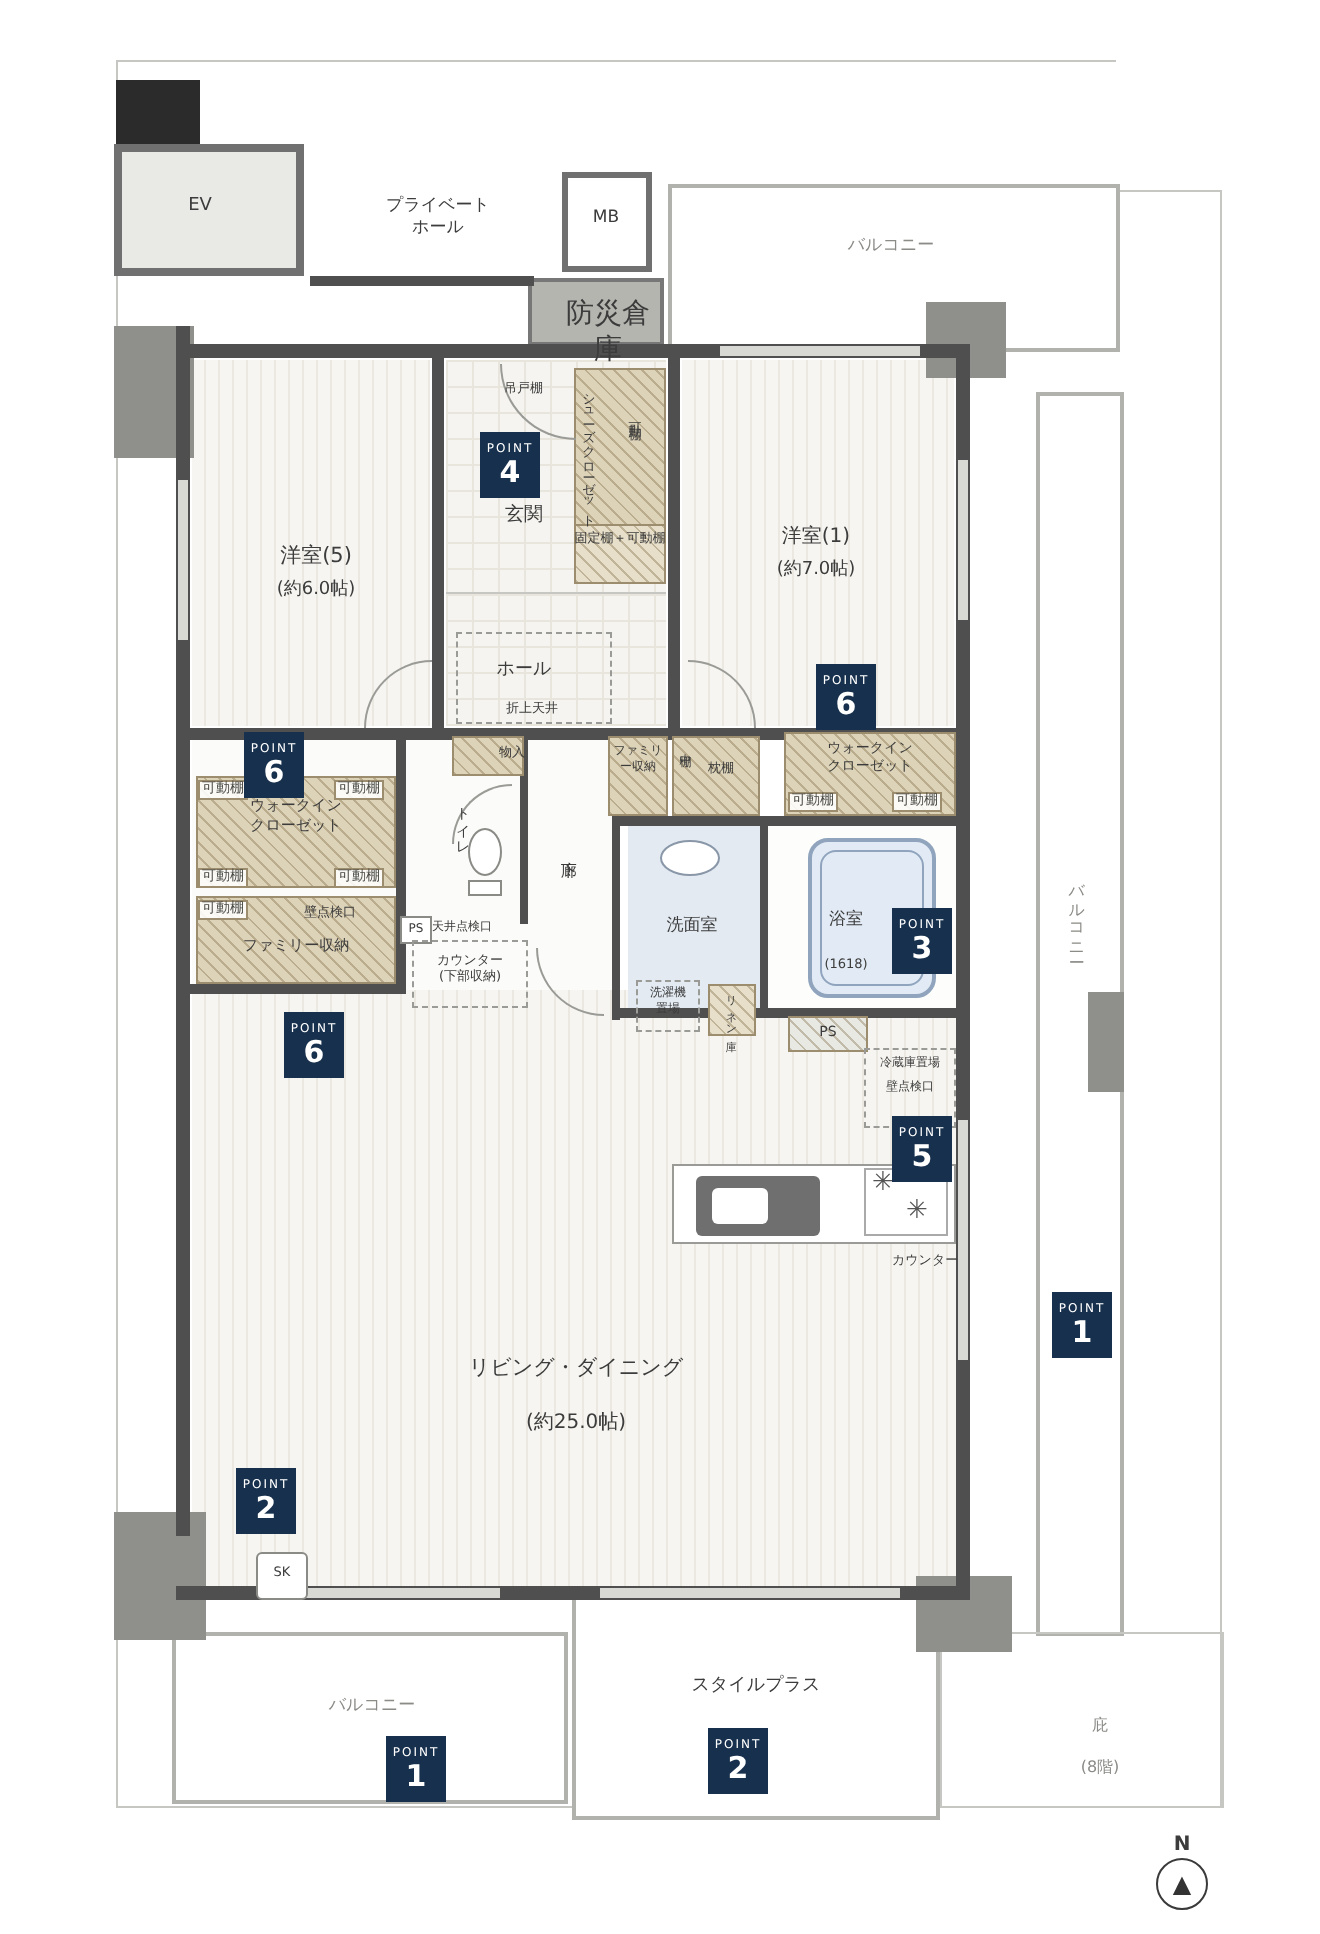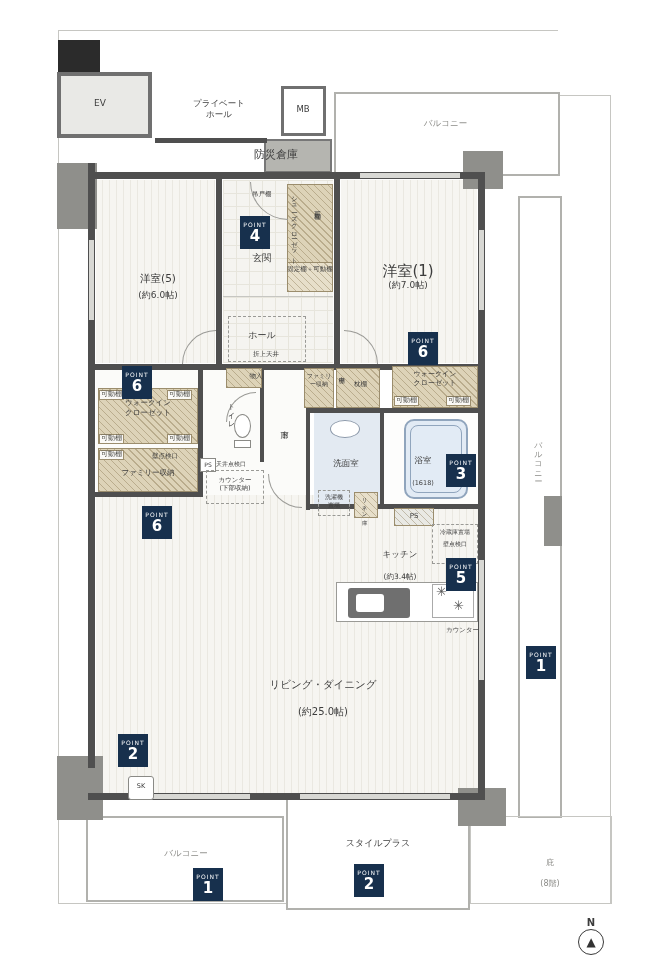--- a/index.html
+++ b/index.html
@@ -134,26 +134,26 @@
   <div class="arc" style="left:344px;top:330px;width:34px;height:34px;border-right:1px solid #9a9a96;border-top:1px solid #9a9a96;border-top-right-radius:100%"></div>
   <div class="arc" style="left:182px;top:330px;width:34px;height:34px;border-left:1px solid #9a9a96;border-top:1px solid #9a9a96;border-top-left-radius:100%"></div>
   <div class="arc" style="left:226px;top:392px;width:30px;height:30px;border-top:1px solid #9a9a96;border-left:1px solid #9a9a96;border-top-left-radius:100%"></div>
   <div class="arc" style="left:268px;top:474px;width:34px;height:34px;border-left:1px solid #9a9a96;border-bottom:1px solid #9a9a96;border-bottom-left-radius:100%"></div>
   <div class="dash" style="left:228px;top:316px;width:78px;height:46px"></div>
 
   <div class="lbl c" style="left:80px;top:98px;width:40px;font-size:9px">EV</div>
   <div class="lbl c" style="left:183px;top:98px;width:72px;font-size:8.5px">プライベート
 ホール</div>
   <div class="lbl c" style="left:283px;top:104px;width:40px;font-size:8.5px">MB</div>
-  <div class="lbl c" style="left:252px;top:148px;width:48px;font-size:11px">防災倉庫</div>
+  <div class="lbl c" style="left:280px;top:148px;width:48px;font-size:14px">防災倉庫</div>
   <div class="lbl c gray" style="left:398px;top:118px;width:95px;font-size:8.5px">バルコニー</div>
 
   <div class="lbl c" style="left:116px;top:272px;width:84px;font-size:10.5px">洋室(5)</div>
   <div class="lbl c" style="left:116px;top:290px;width:84px;font-size:9px">(約6.0帖)</div>
-  <div class="lbl c" style="left:366px;top:262px;width:84px;font-size:15px">洋室(1)</div>
+  <div class="lbl c" style="left:366px;top:262px;width:84px;font-size:10px">洋室(1)</div>
   <div class="lbl c" style="left:366px;top:280px;width:84px;font-size:9px">(約7.0帖)</div>
 
   <div class="lbl c" style="left:240px;top:252px;width:44px;font-size:9.5px">玄関</div>
   <div class="lbl c" style="left:240px;top:330px;width:44px;font-size:9px">ホール</div>
   <div class="lbl c" style="left:240px;top:350px;width:52px;font-size:6.5px">折上天井</div>
 
   <div class="lbl" style="left:252px;top:190px;font-size:6.5px">吊戸棚</div>
   <div class="lbl vert" style="left:290px;top:192px;height:92px;font-size:6.5px">シューズクローゼット</div>
   <div class="lbl vert" style="left:313px;top:206px;height:60px;font-size:6.5px">可動棚</div>
   <div class="lbl c" style="left:284px;top:265px;width:52px;font-size:6.5px">固定棚＋可動棚</div>
@@ -190,27 +190,23 @@
   <div class="lbl vert" style="left:361px;top:494px;height:24px;font-size:5.5px">リネン庫</div>
   <div class="lbl c" style="left:394px;top:512px;width:40px;font-size:7px">PS</div>
 
   <div class="lbl c" style="left:398px;top:444px;width:50px;font-size:8.5px">
     <span>浴室</span><br>
     <span style="font-size:6.5px">(1618)</span>
   </div>
 
   <div class="lbl c" style="left:433px;top:528px;width:44px;font-size:6px">冷蔵庫置場</div>
   <div class="lbl c" style="left:433px;top:540px;width:44px;font-size:6px">壁点検口</div>
-  <div class="lbl c" style="left:360px;top:538px;width:80px;font-size:8.5px">
-    <span>キッチン</span><br>
-    <span style="font-size:7.5px">(約3.4帖)</span>
-  </div>
   <div class="lbl" style="left:446px;top:626px;font-size:6.5px">カウンター</div>
 
-  <div class="lbl c" style="left:248px;top:664px;width:150px;font-size:10.5px">
+  <div class="lbl c" style="left:213px;top:664px;width:150px;font-size:10.5px">
     <span>リビング・ダイニング</span><br>
     <span style="font-size:10px">(約25.0帖)</span>
   </div>
 
   <div class="lbl c" style="left:128px;top:782px;width:26px;font-size:6.5px">SK</div>
   <div class="lbl c gray" style="left:146px;top:848px;width:80px;font-size:8.5px">バルコニー</div>
   <div class="lbl c" style="left:330px;top:838px;width:96px;font-size:9px">スタイルプラス</div>
   <div class="lbl c gray" style="left:528px;top:848px;width:44px;font-size:8px">
     <span>庇</span><br>
     <span>(8階)</span>

